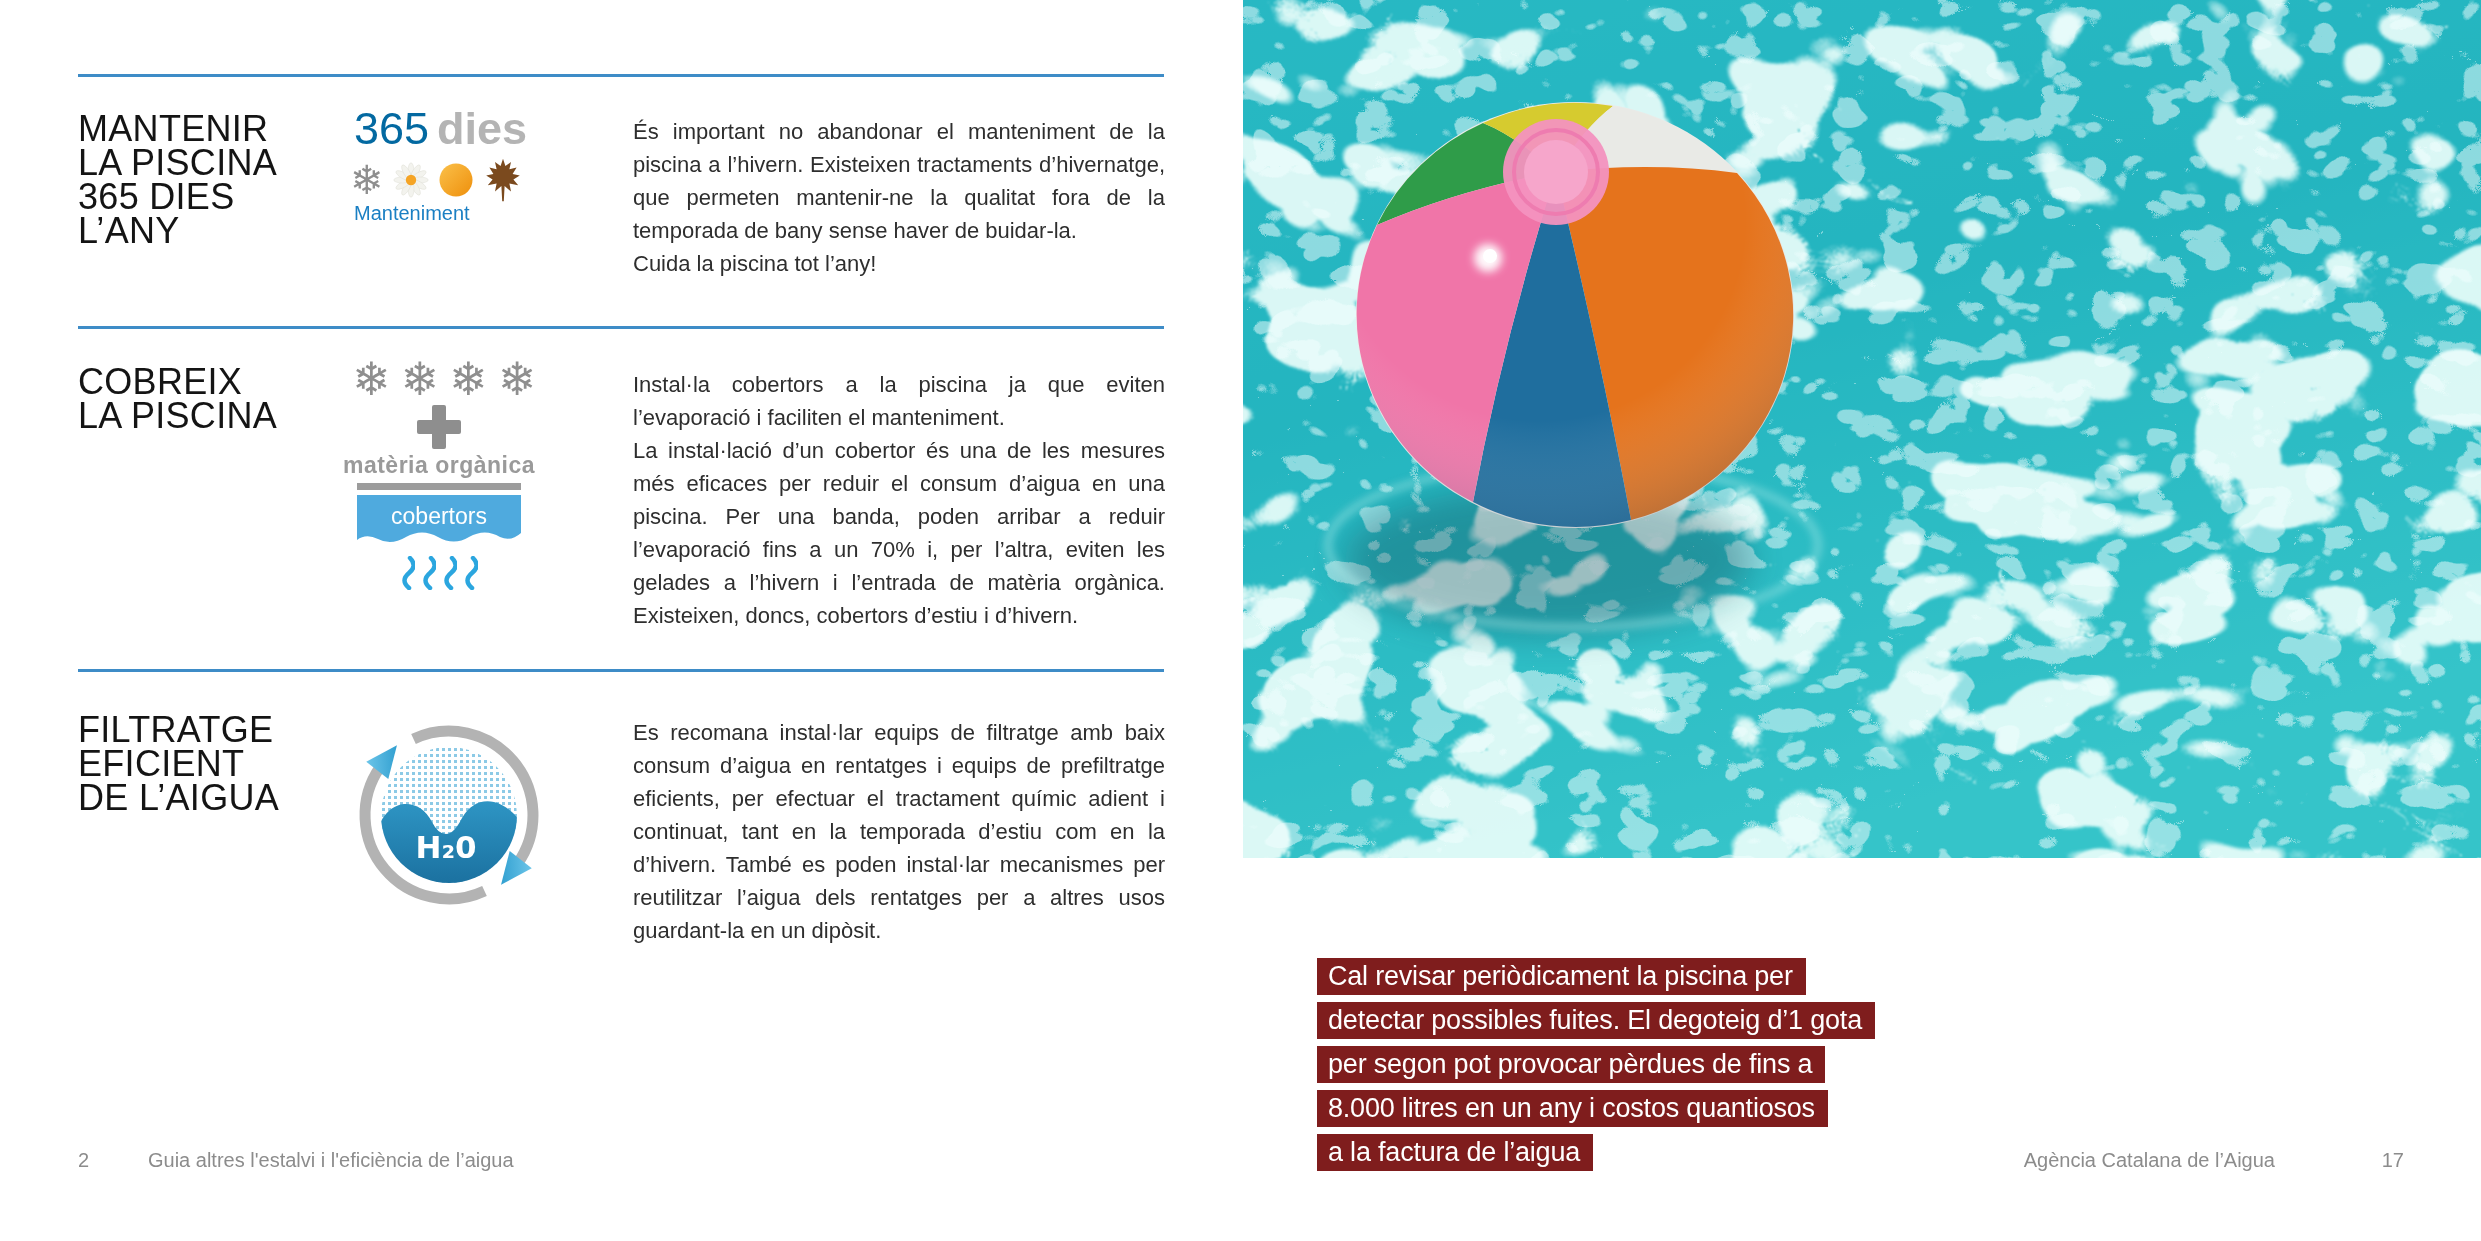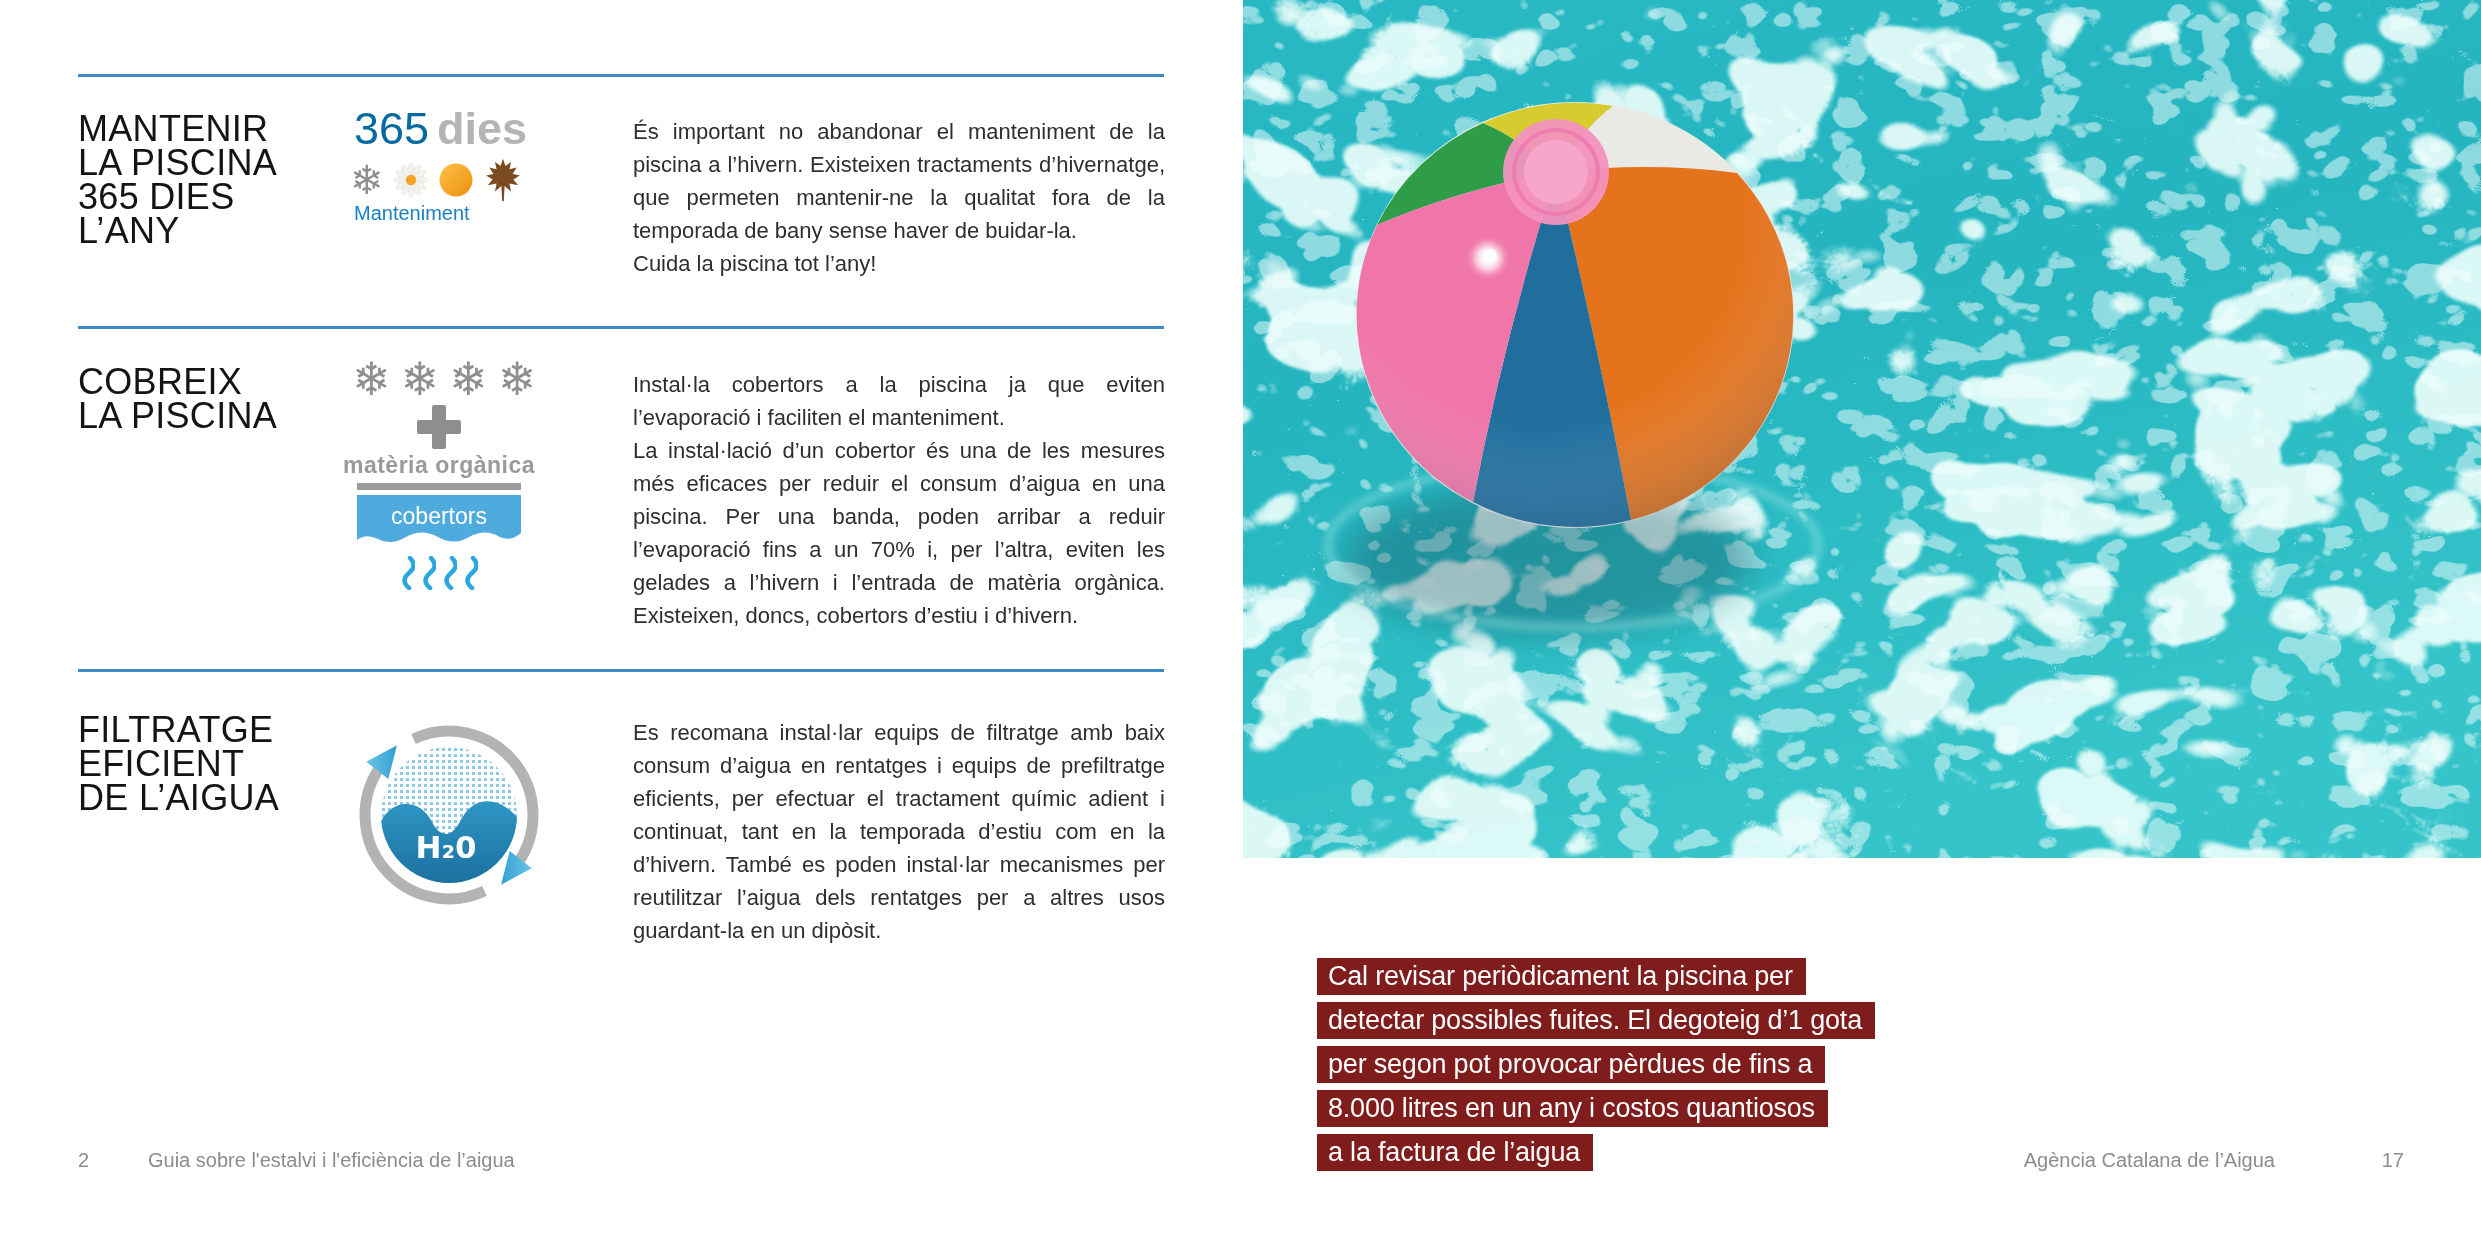--- a/index.html
+++ b/index.html
@@ -182,21 +182,21 @@
       <path d="M25 112 Q34 88 52 86 Q70 85 80 104 Q86 116 94 116 Q102 116 110 100 Q122 80 142 84 Q158 88 170 106 L170 170 L25 170 Z" fill="url(#waveGrad)"></path>
       <text x="94" y="140" text-anchor="middle" fill="#ffffff" font-size="31" font-weight="bold" font-family="DejaVu Sans, sans-serif">H₂0</text>
     </g>
   </svg>
 
   <div class="para" style="top:716px">
     <p>Es recomana instal·lar equips de filtratge amb baix consum d’aigua en rentatges i equips de prefiltratge eficients, per efectuar el tractament químic adient i continuat, tant en la temporada d’estiu com en la d’hivern. També es poden instal·lar mecanismes per reutilitzar l’aigua dels rentatges per a altres usos guardant-la en un dipòsit.</p>
   </div>
 
   <div class="footer" style="left:78px;">2</div>
-  <div class="footer" style="left:148px;">Guia sobre l'estalvi i l'eficiència de l’aigua</div>
+  <div class="footer" style="left:148px;">Guia altres l'estalvi i l'eficiència de l’aigua</div>
 
   <div class="photo">
     <svg width="1238" height="858" viewBox="0 0 1238 858" preserveAspectRatio="none">
       <defs>
         <linearGradient id="waterbase" x1="0" y1="0" x2="0.35" y2="1">
           <stop offset="0" stop-color="#2bbac6"></stop>
           <stop offset="0.45" stop-color="#22b2bd"></stop>
           <stop offset="1" stop-color="#48d3d3"></stop>
         </linearGradient>
         <filter id="darkpatch" x="-5%" y="-5%" width="110%" height="110%">

